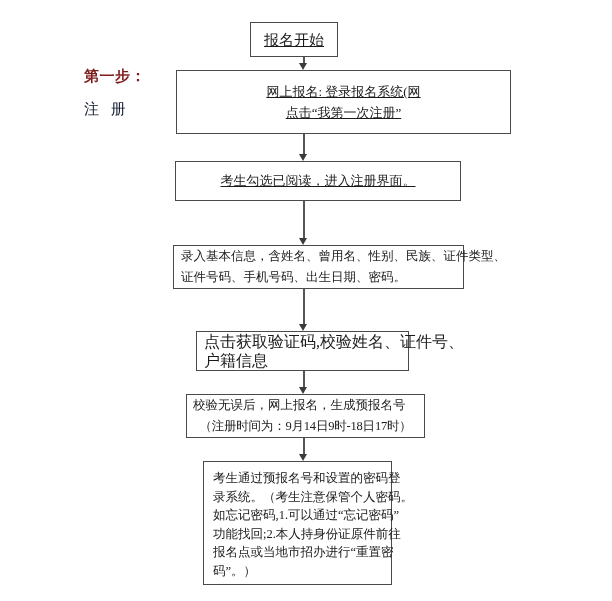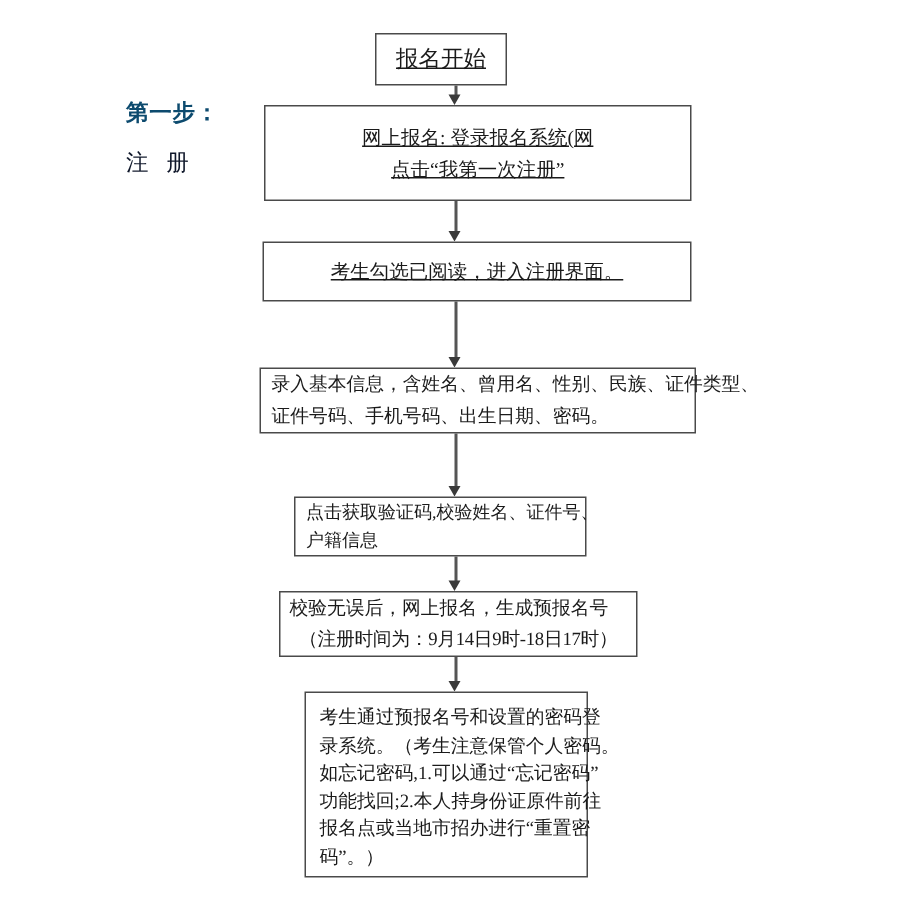--- a/index.html
+++ b/index.html
@@ -29,21 +29,21 @@
     position: absolute;
     left: 84px;
     top: 66px;
     width: 110px;
   }
   .step-label .step-title {
     font-size: 15px;
     font-weight: bold;
     letter-spacing: 0.5px;
     line-height: 20px;
-    color: #0c4a6e;
+    color: #7f1d1d;
   }
   .step-label .step-sub {
     margin-top: 13px;
     font-size: 15px;
     font-weight: normal;
     letter-spacing: 4px;
     line-height: 20px;
     color: #0f172a;
   }
 
@@ -64,36 +64,36 @@
   }
   .node.center { text-align: center; text-decoration: underline; }
   .node.left   { text-align: left; }
 
   
   #node-start {
     left: 250px;  top: 22px;  width: 88px;  height: 35px;
     font-size: 15px; line-height: 20px;
   }
   #node-online-reg {
-    left: 176px;  top: 70px;  width: 285px; height: 64px;
+    left: 176px;  top: 70px;  width: 335px; height: 64px;
     font-size: 13px; line-height: 21px;
     padding: 2px 6px;
   }
   #node-checkbox {
     left: 175px;  top: 161px; width: 286px; height: 40px;
     font-size: 13px; line-height: 20px;
   }
   #node-basic-info {
     left: 173px;  top: 245px; width: 291px; height: 44px;
     font-size: 12.5px; line-height: 21px;
     padding: 20px 7px;
   }
   #node-verify-code {
-    left: 196px;  top: 331px; width: 195px; height: 40px;
-    font-size: 12px; line-height: 19px;
+    left: 196px;  top: 331px; width: 213px; height: 40px;
+    font-size: 16px; line-height: 19px;
     padding: 1px 7px;
   }
   #node-register-ok {
     left: 186px;  top: 394px; width: 239px; height: 44px;
     font-size: 12.5px; line-height: 21px;
     padding: 1px 6px;
   }
   #node-register-ok .bold-line {
     font-weight: normal;
     letter-spacing: -0.2px;

